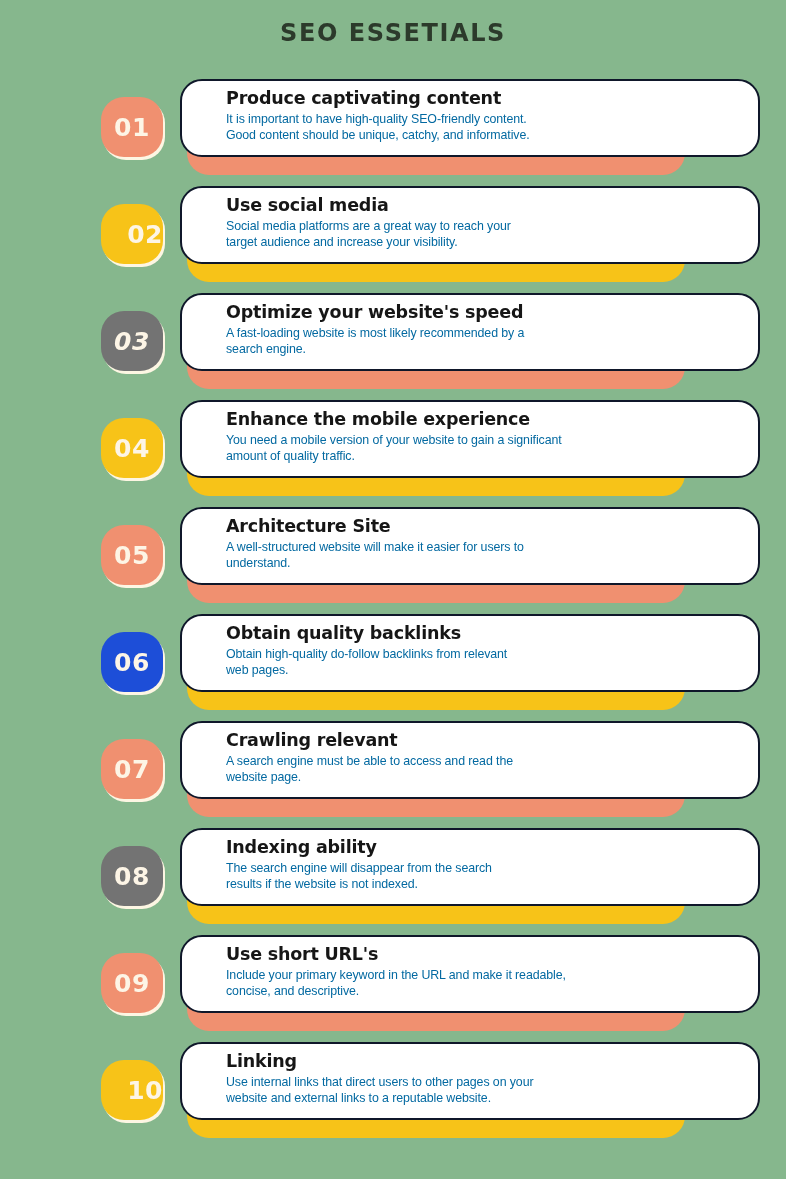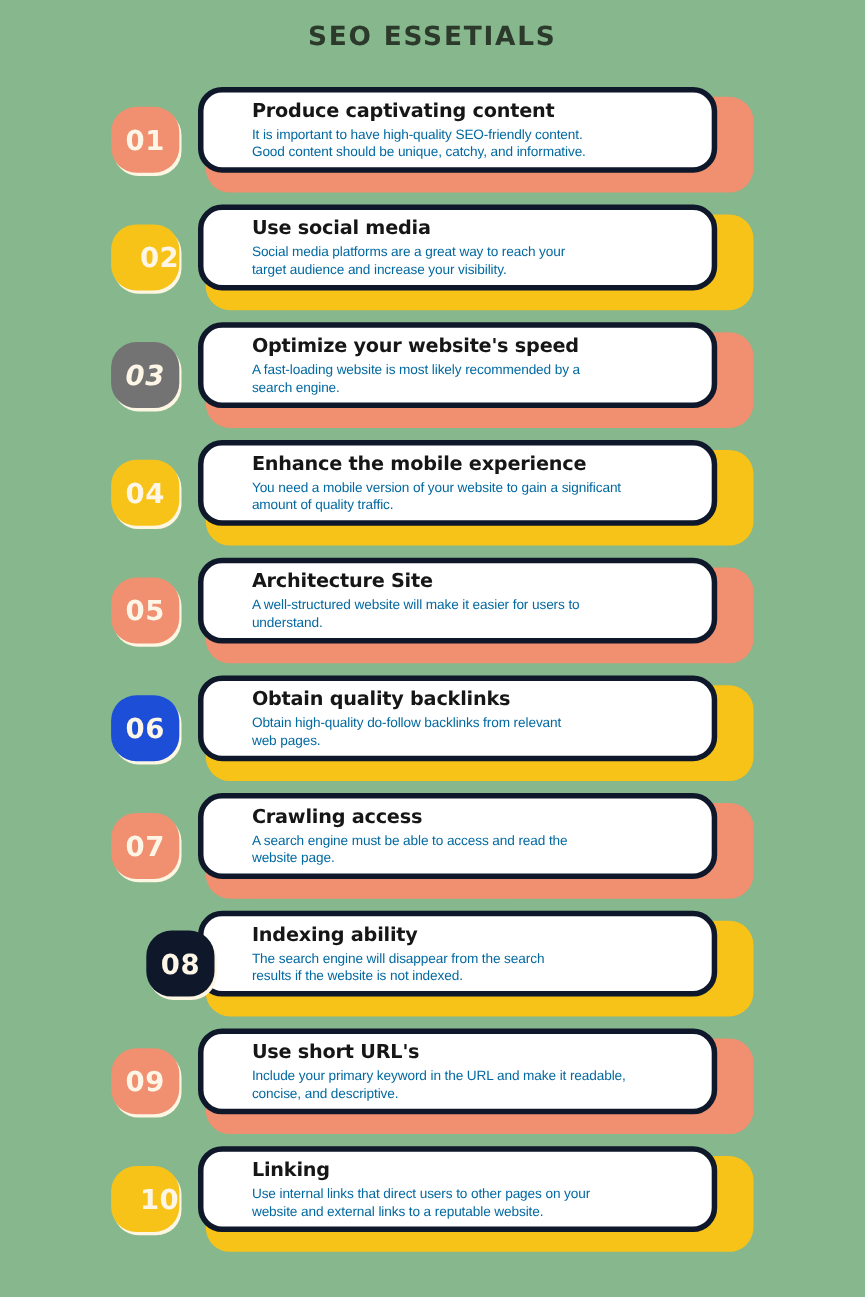--- a/index.html
+++ b/index.html
@@ -87,25 +87,25 @@
     top: 9px;
     width: 498px;
     height: 87px;
     border-radius: 22px;
     z-index: 1;
   }
   .card {
     position: absolute;
     left: 0;
     top: 0;
-    width: 472px;
+    width: 580px;
     height: 78px;
     background: #ffffff;
     border-radius: 22px;
-    border: 5px solid #0f172a;
+    border: 2px solid #0f172a;
     box-sizing: border-box;
     z-index: 2;
     padding: 7px 18px 0 44px;
   }
 
   .card-title {
     font-family: "DejaVu Sans", sans-serif;
     font-size: 17.5px;
     font-weight: bold;
     color: #161616;
@@ -210,28 +210,28 @@
           </div>
         </div>
       </div>
       <div class="row">
         <div class="badge" style="background: rgb(240, 144, 112);">
           <span class="badge-num">07</span>
         </div>
         <div class="card-wrap">
           <div class="card-shadow" style="background: rgb(240, 144, 112);"></div>
           <div class="card">
-            <div class="card-title">Crawling access</div>
+            <div class="card-title">Crawling relevant</div>
             <div class="card-desc">A search engine must be able to access and read the
 website page.</div>
           </div>
         </div>
       </div>
       <div class="row">
-        <div class="badge" style="background: #0f172a; margin-left: 32px;">
+        <div class="badge" style="background: #737373;">
           <span class="badge-num">08</span>
         </div>
         <div class="card-wrap">
           <div class="card-shadow" style="background: rgb(247, 195, 24);"></div>
           <div class="card">
             <div class="card-title">Indexing ability</div>
             <div class="card-desc">The search engine will disappear from the search
 results if the website is not indexed.</div>
           </div>
         </div>

